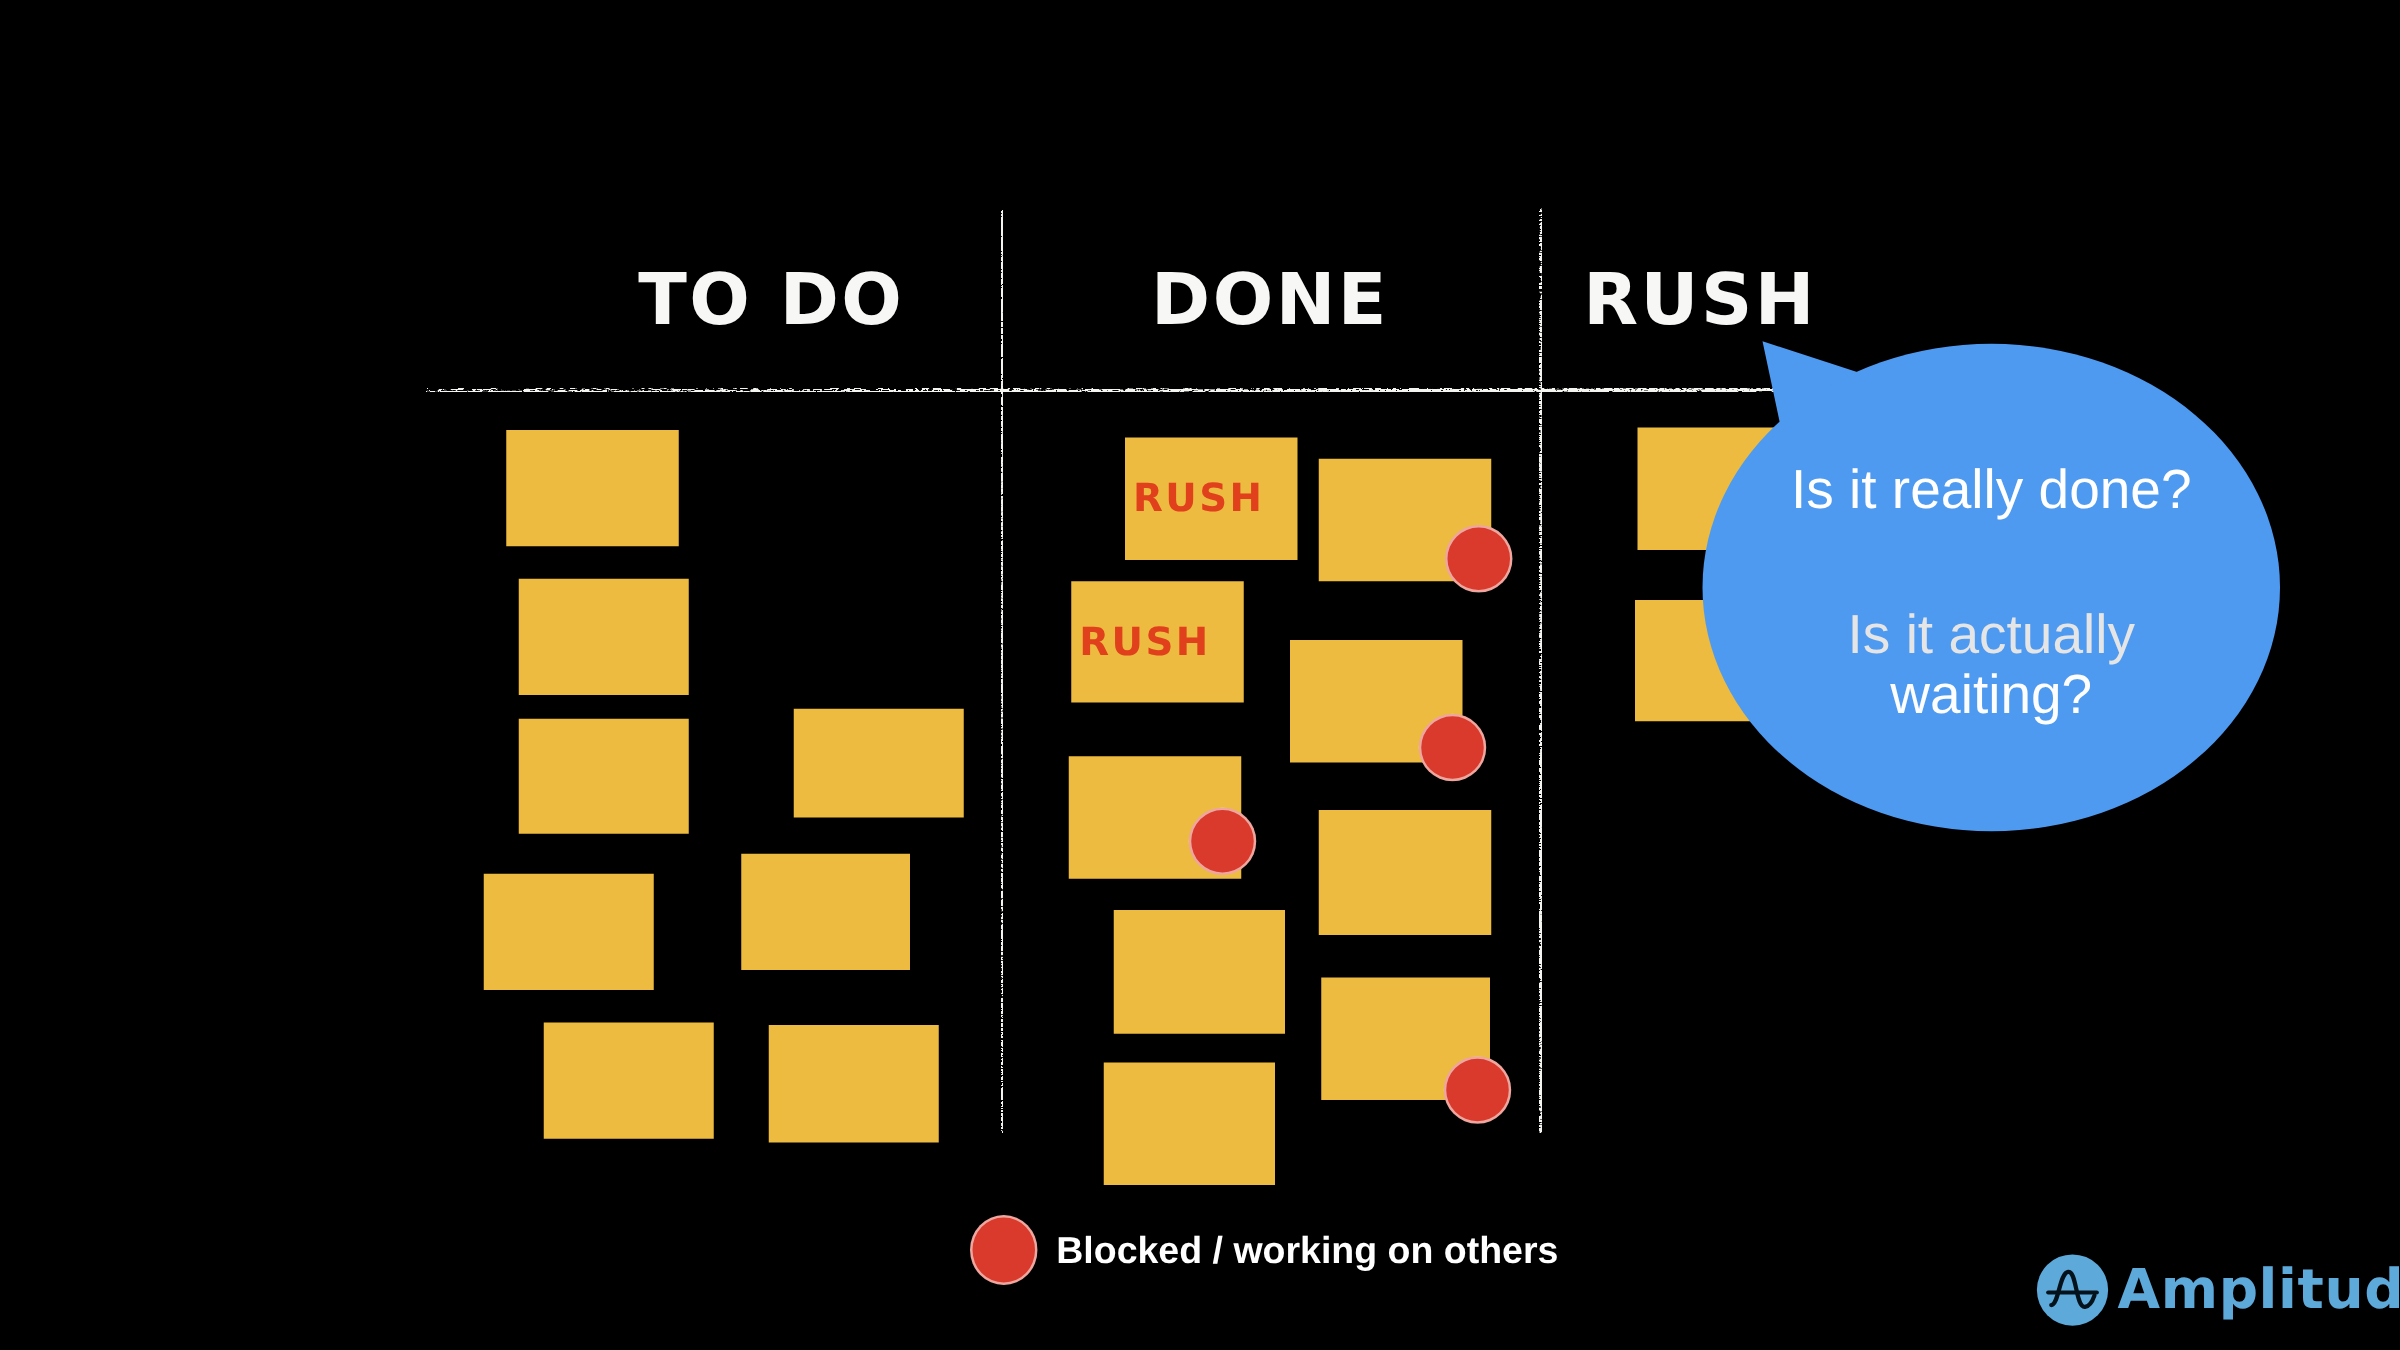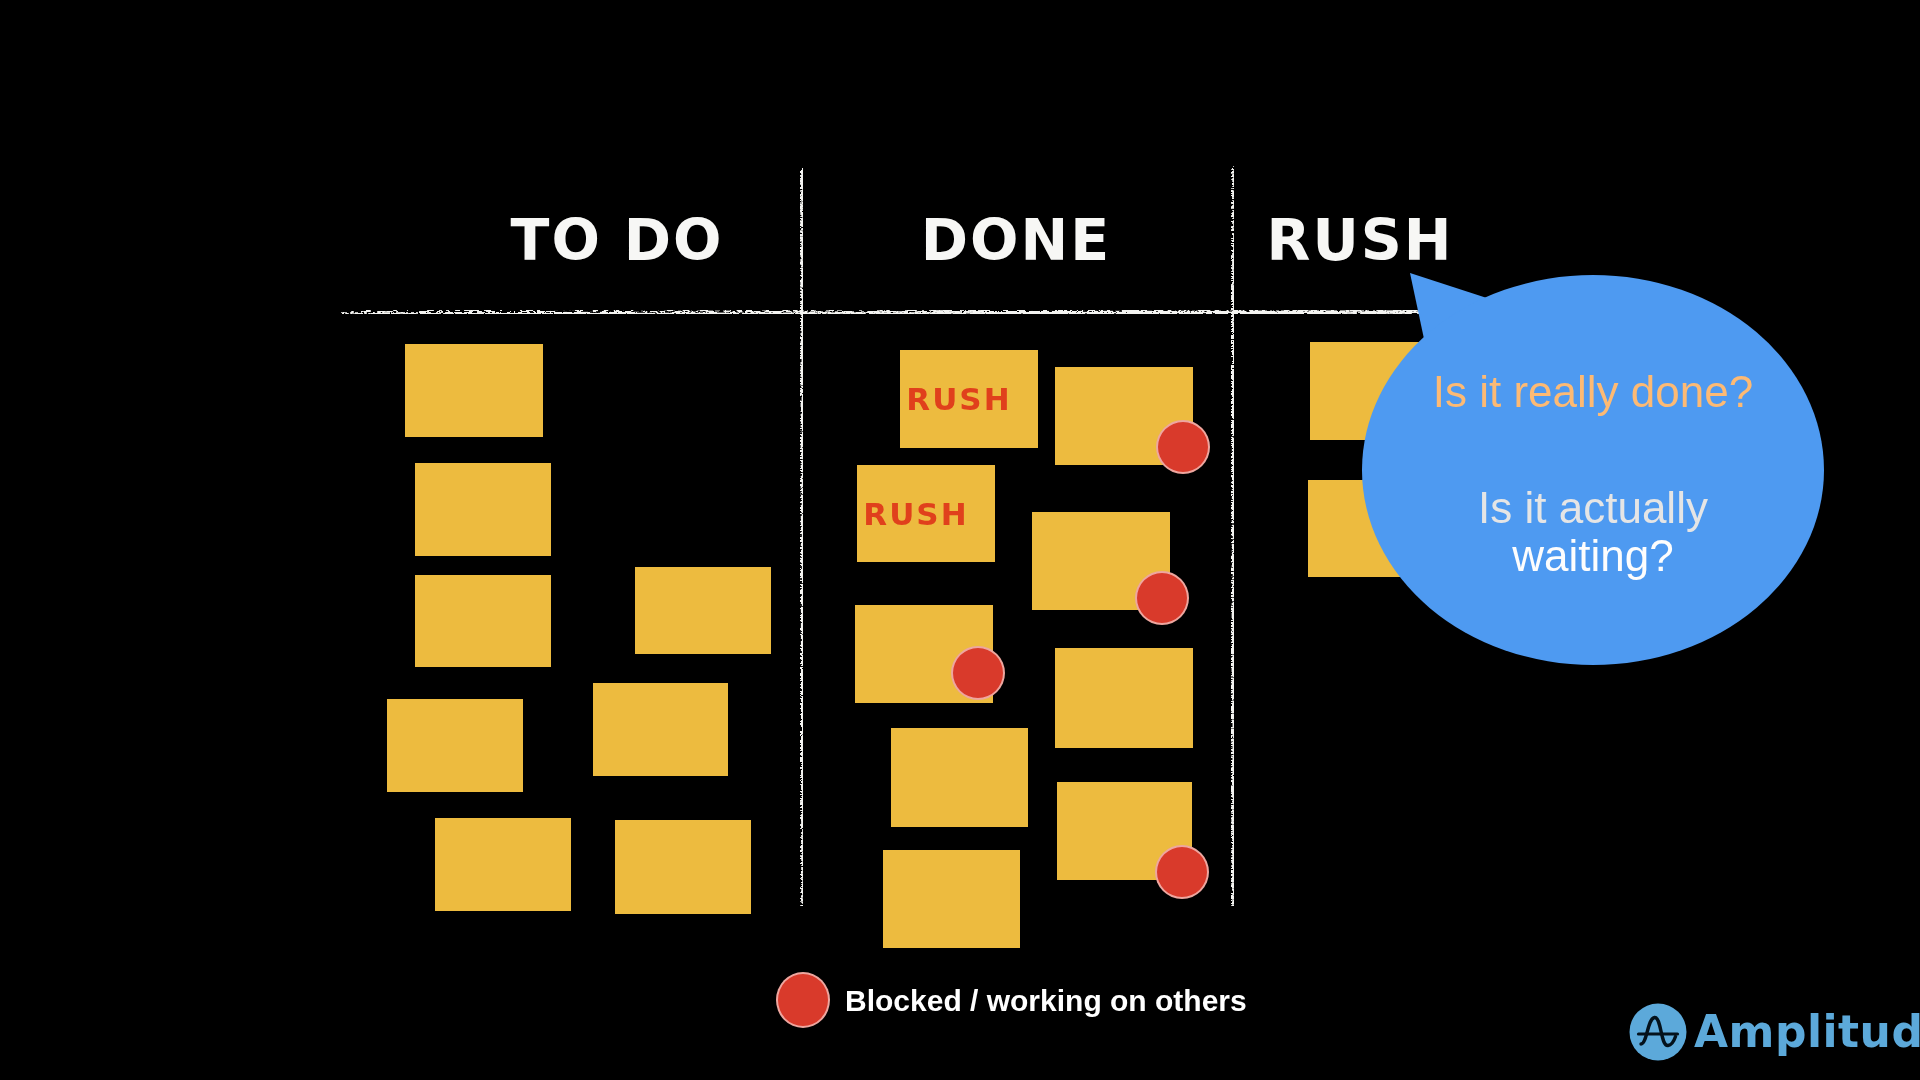--- a/index.html
+++ b/index.html
@@ -105,21 +105,21 @@
     </div>
 
   <div class="legend-dot" style="background: rgb(217, 58, 43); border-color: rgba(255, 255, 255, 0.55);"></div>
   <div class="legend-label">Blocked / working on others</div>
 
   <svg id="overlay-layer" class="abs" width="1920" height="1080" viewBox="0 0 1920 1080">
     <polygon points="1410,273 1427,353 1493,300" fill="#4E9AF1"></polygon>
     <ellipse cx="1593" cy="470" rx="231" ry="195" fill="#4E9AF1"></ellipse>
   </svg>
 
-  <div class="bubble-line" style="top: 368px; color: #fdba74;">Is it really done?</div>
+  <div class="bubble-line" style="top: 368px; color: #ffffff;">Is it really done?</div>
   <div class="bubble-line" style="top: 484px; color: #e5e5e5;">Is it actually</div>
   <div class="bubble-line" style="top: 532px; color: rgb(253, 253, 253);">waiting?</div>
 
   <svg id="brand-icon" width="60" height="60" viewBox="0 0 60 60">
     <circle cx="30" cy="30" r="28.5" fill="#5CA9DA"></circle>
     <path d="M 10.5 32 L 49.5 32" stroke="#04121c" stroke-width="3.2" fill="none" stroke-linecap="round"></path>
     <path d="M 13 42 C 19 42 19.5 16.5 26.5 15.5 C 33.5 14.5 32.5 44.5 40 43.5 C 44.5 43 46.5 37.5 47.5 34.5" stroke="#04121c" stroke-width="3.4" fill="none" stroke-linecap="round"></path>
   </svg>
   <div class="brand-wordmark" style="color: rgb(92, 169, 218);">Amplitude</div>
 

